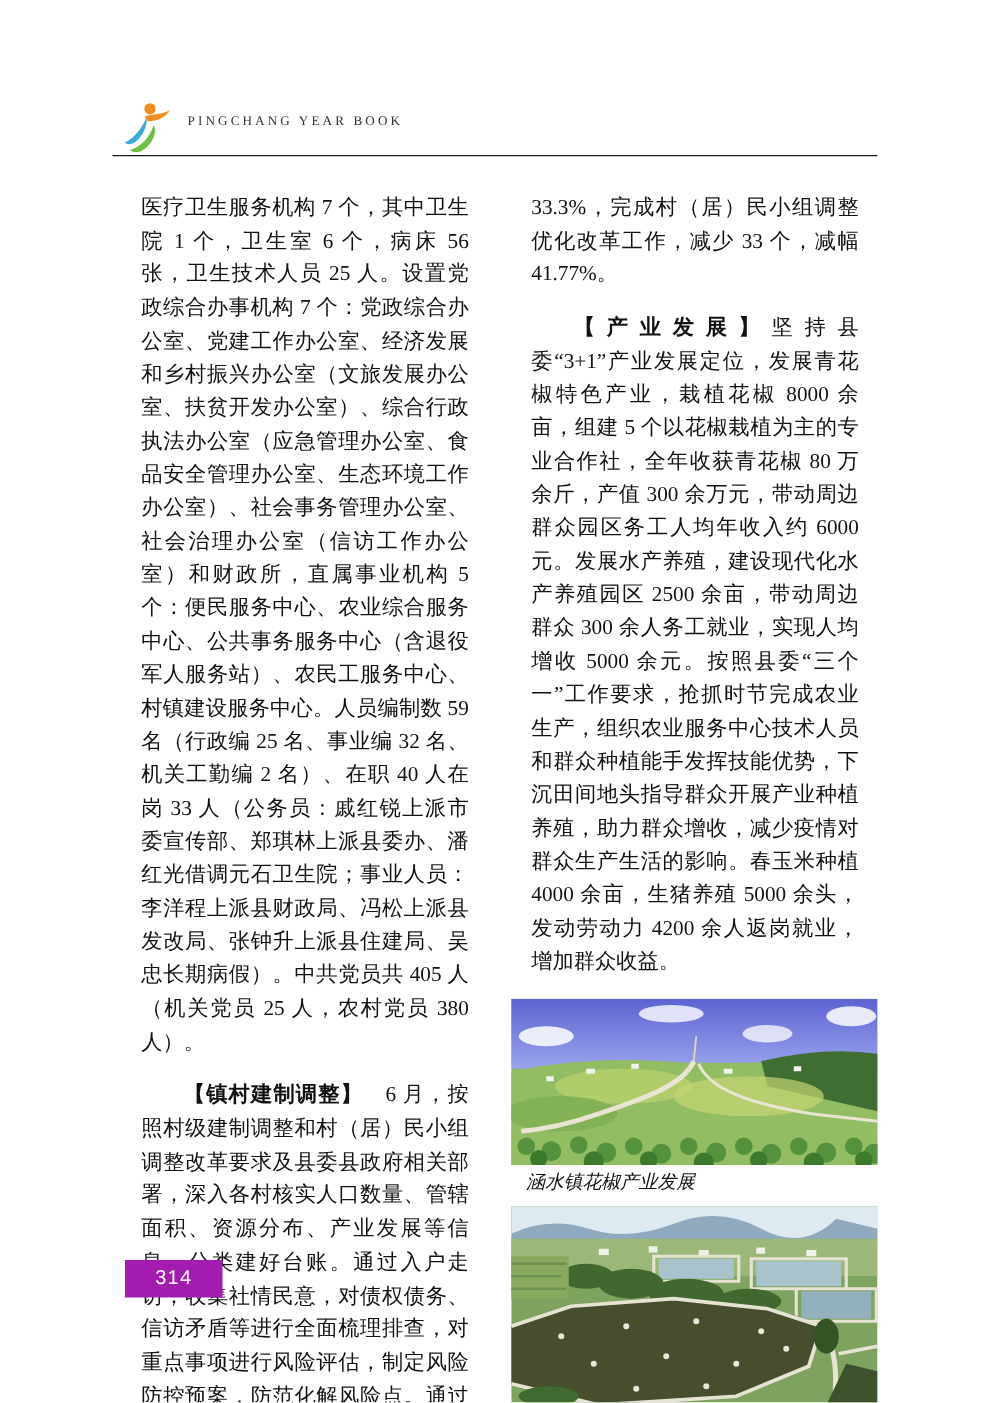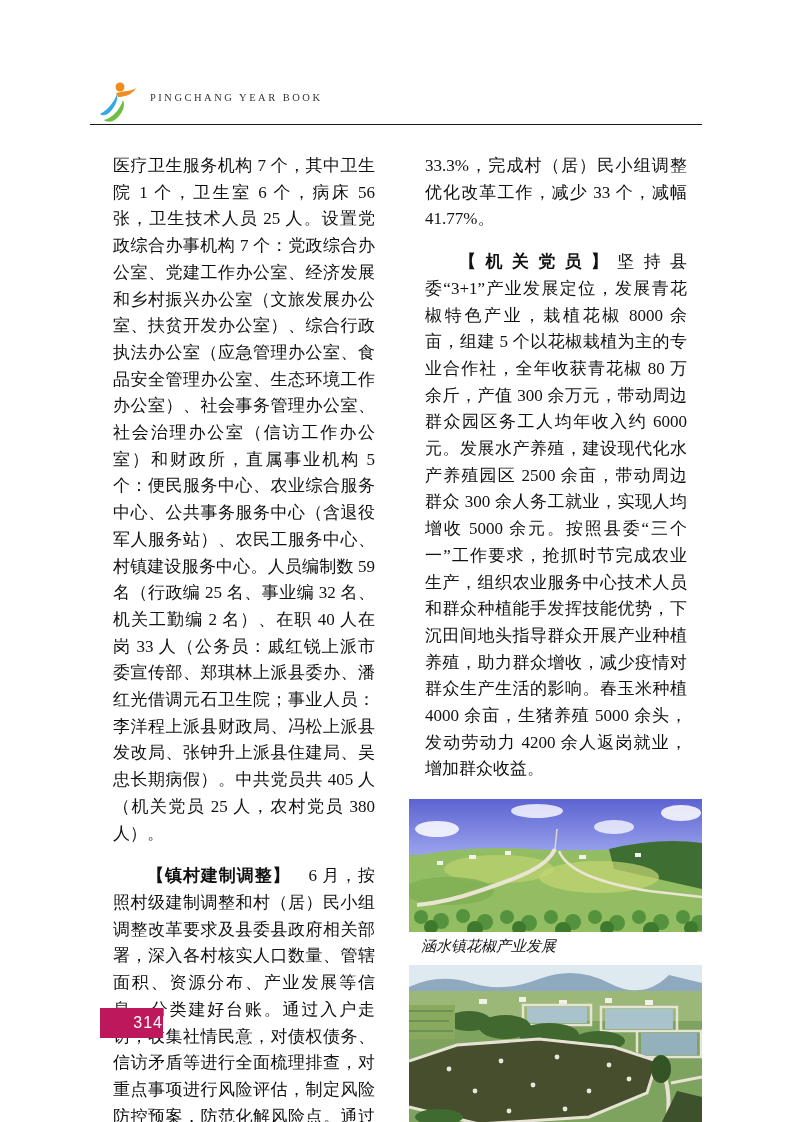--- a/index.html
+++ b/index.html
@@ -44,24 +44,24 @@
   .figure svg{display:block;width:293px;}
   .fig-caption{
     font-size:15px;line-height:24px;margin:2px 0 3px 12px;
     font-style:italic;text-align:left;text-indent:0;
     font-family:"Liberation Serif","DejaVu Serif",serif;
   }
   .last-entry{margin-top:9px;}
   
   .page-num-box{
     position:absolute;left:100px;top:1008px;
-    width:63px;height:30px;
-    background:#be185d;color:#ffffff;
+    width:78px;height:30px;
+    background:#a21caf;color:#ffffff;
     font-family:"Liberation Sans","DejaVu Sans",sans-serif;
-    font-size:16px;line-height:30px;text-align:right;
+    font-size:16px;line-height:30px;text-align:center;
     letter-spacing:1px;
   }
 </style>
 </head>
 <body>
 
 <div class="page">
 
   <div class="header">
     <svg class="logo" viewBox="0 0 52 44">
@@ -76,21 +76,21 @@
   </div>
   <div class="header-rule"></div>
 
   <div class="col col-left">
     <p>医疗卫生服务机构 7 个，其中卫生院 1 个，卫生室 6 个，病床 56 张，卫生技术人员 25 人。设置党政综合办事机构 7 个：党政综合办公室、党建工作办公室、经济发展和乡村振兴办公室（文旅发展办公室、扶贫开发办公室）、综合行政执法办公室（应急管理办公室、食品安全管理办公室、生态环境工作办公室）、社会事务管理办公室、社会治理办公室（信访工作办公室）和财政所，直属事业机构 5 个：便民服务中心、农业综合服务中心、公共事务服务中心（含退役军人服务站）、农民工服务中心、村镇建设服务中心。人员编制数 59 名（行政编 25 名、事业编 32 名、机关工勤编 2 名）、在职 40 人在岗 33 人（公务员：戚红锐上派市委宣传部、郑琪林上派县委办、潘红光借调元石卫生院；事业人员：李洋程上派县财政局、冯松上派县发改局、张钟升上派县住建局、吴忠长期病假）。中共党员共 405 人（机关党员 25 人，农村党员 380 人）。</p>
     <p class="entry"><span class="entry-head">【镇村建制调整】</span><span>　6 月，按照村级建制调整和村（居）民小组调整改革要求及县委县政府相关部署，深入各村核实人口数量、管辖面积、资源分布、产业发展等信息，分类建好台账。通过入户走访，收集社情民意，对债权债务、信访矛盾等进行全面梳理排查，对重点事项进行风险评估，制定风险防控预案，防范化解风险点。通过广泛征求社会各界意见，召开群众大会进行讨论表决，最终确定涵水镇村级建制调整方案，减少村 3 个，减幅</span></p>
   </div>
 
   <div class="col col-right">
     <p>33.3%，完成村（居）民小组调整优化改革工作，减少 33 个，减幅 41.77%。</p>
-    <p class="entry"><span class="entry-head">【机关党员】</span><span>坚持县委“3+1”产业发展定位，发展青花椒特色产业，栽植花椒 8000 余亩，组建 5 个以花椒栽植为主的专业合作社，全年收获青花椒 80 万余斤，产值 300 余万元，带动周边群众园区务工人均年收入约 6000 元。发展水产养殖，建设现代化水产养殖园区 2500 余亩，带动周边群众 300 余人务工就业，实现人均增收 5000 余元。按照县委“三个一”工作要求，抢抓时节完成农业生产，组织农业服务中心技术人员和群众种植能手发挥技能优势，下沉田间地头指导群众开展产业种植养殖，助力群众增收，减少疫情对群众生产生活的影响。春玉米种植 4000 余亩，生猪养殖 5000 余头，发动劳动力 4200 余人返岗就业，增加群众收益。</span></p>
+    <p class="entry"><span class="entry-head">【产业发展】</span><span>坚持县委“3+1”产业发展定位，发展青花椒特色产业，栽植花椒 8000 余亩，组建 5 个以花椒栽植为主的专业合作社，全年收获青花椒 80 万余斤，产值 300 余万元，带动周边群众园区务工人均年收入约 6000 元。发展水产养殖，建设现代化水产养殖园区 2500 余亩，带动周边群众 300 余人务工就业，实现人均增收 5000 余元。按照县委“三个一”工作要求，抢抓时节完成农业生产，组织农业服务中心技术人员和群众种植能手发挥技能优势，下沉田间地头指导群众开展产业种植养殖，助力群众增收，减少疫情对群众生产生活的影响。春玉米种植 4000 余亩，生猪养殖 5000 余头，发动劳动力 4200 余人返岗就业，增加群众收益。</span></p>
 
     <div class="figure">
       <svg viewBox="0 0 293 133" preserveAspectRatio="none">
         <defs>
           <linearGradient id="sky1" x1="0" y1="0" x2="0" y2="1">
             <stop offset="0" stop-color="#5c63d2"></stop>
             <stop offset="1" stop-color="#9aa4ec"></stop>
           </linearGradient>
         </defs>
         <rect width="293" height="133" fill="#8ab960"></rect>

